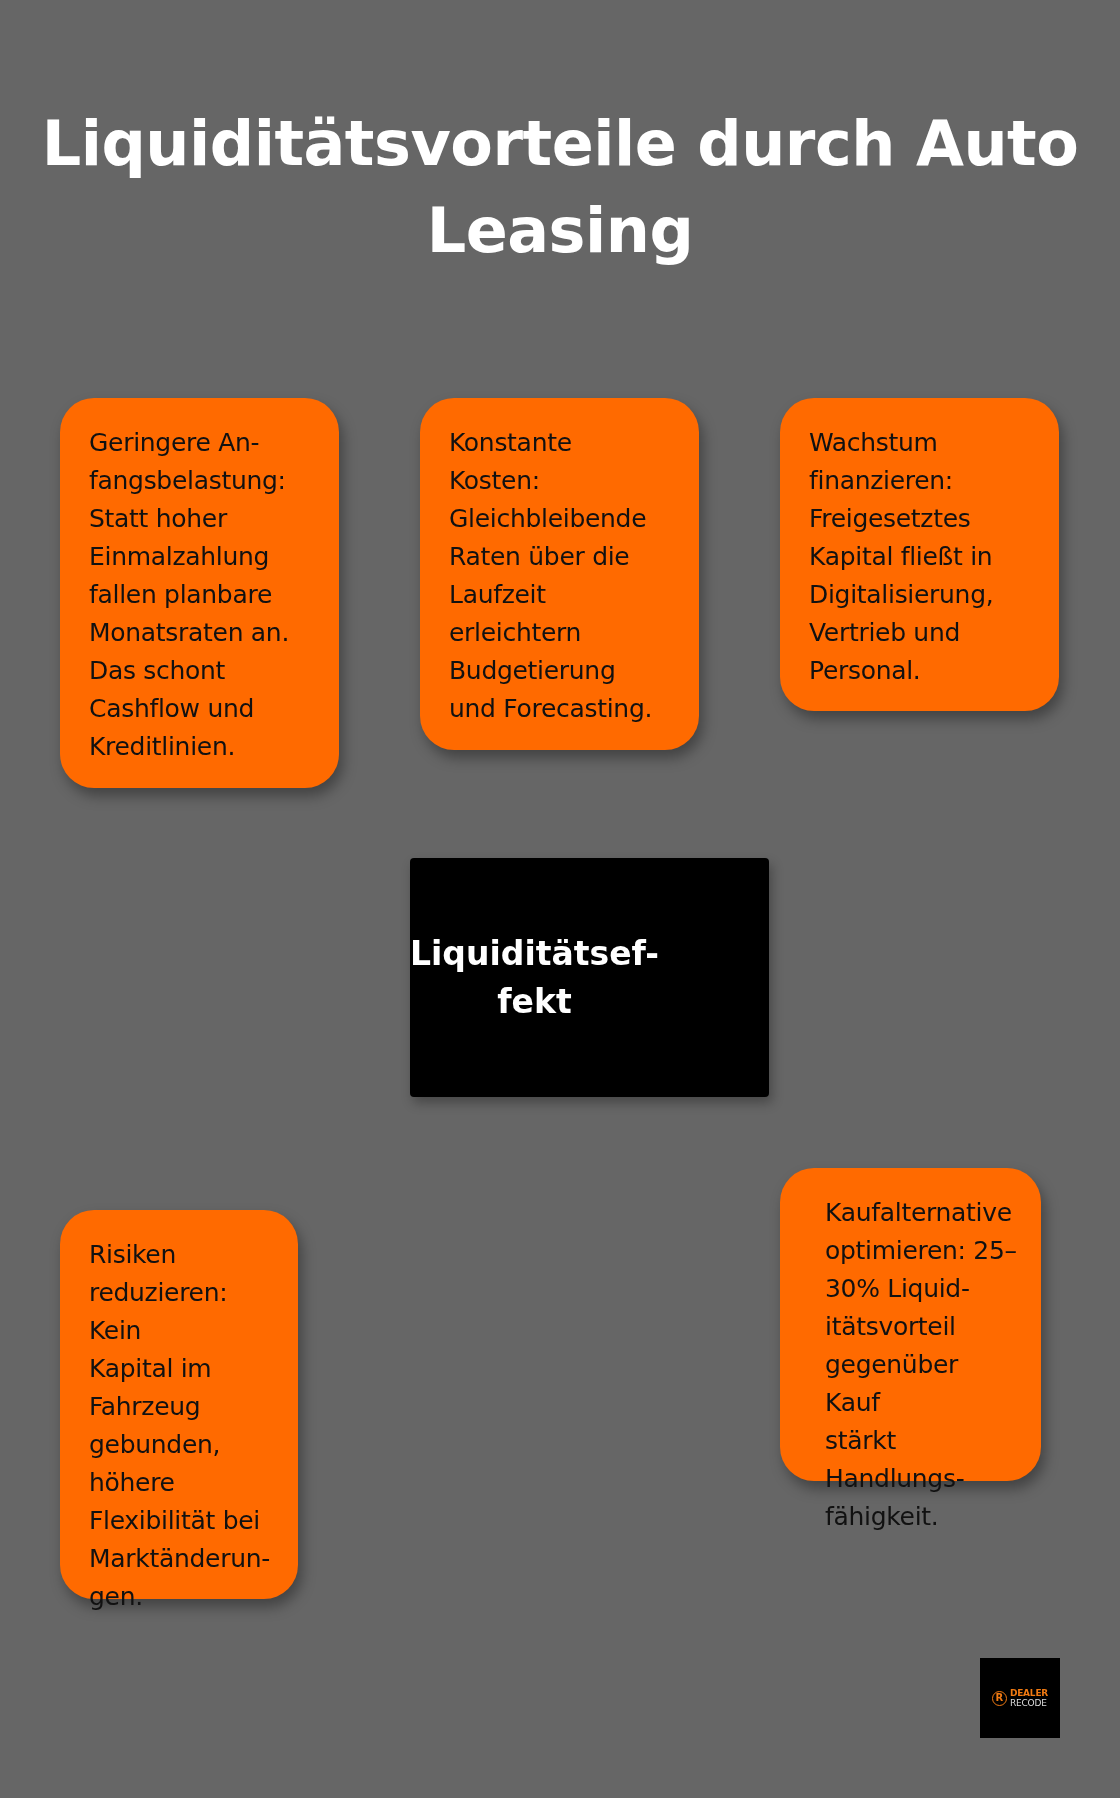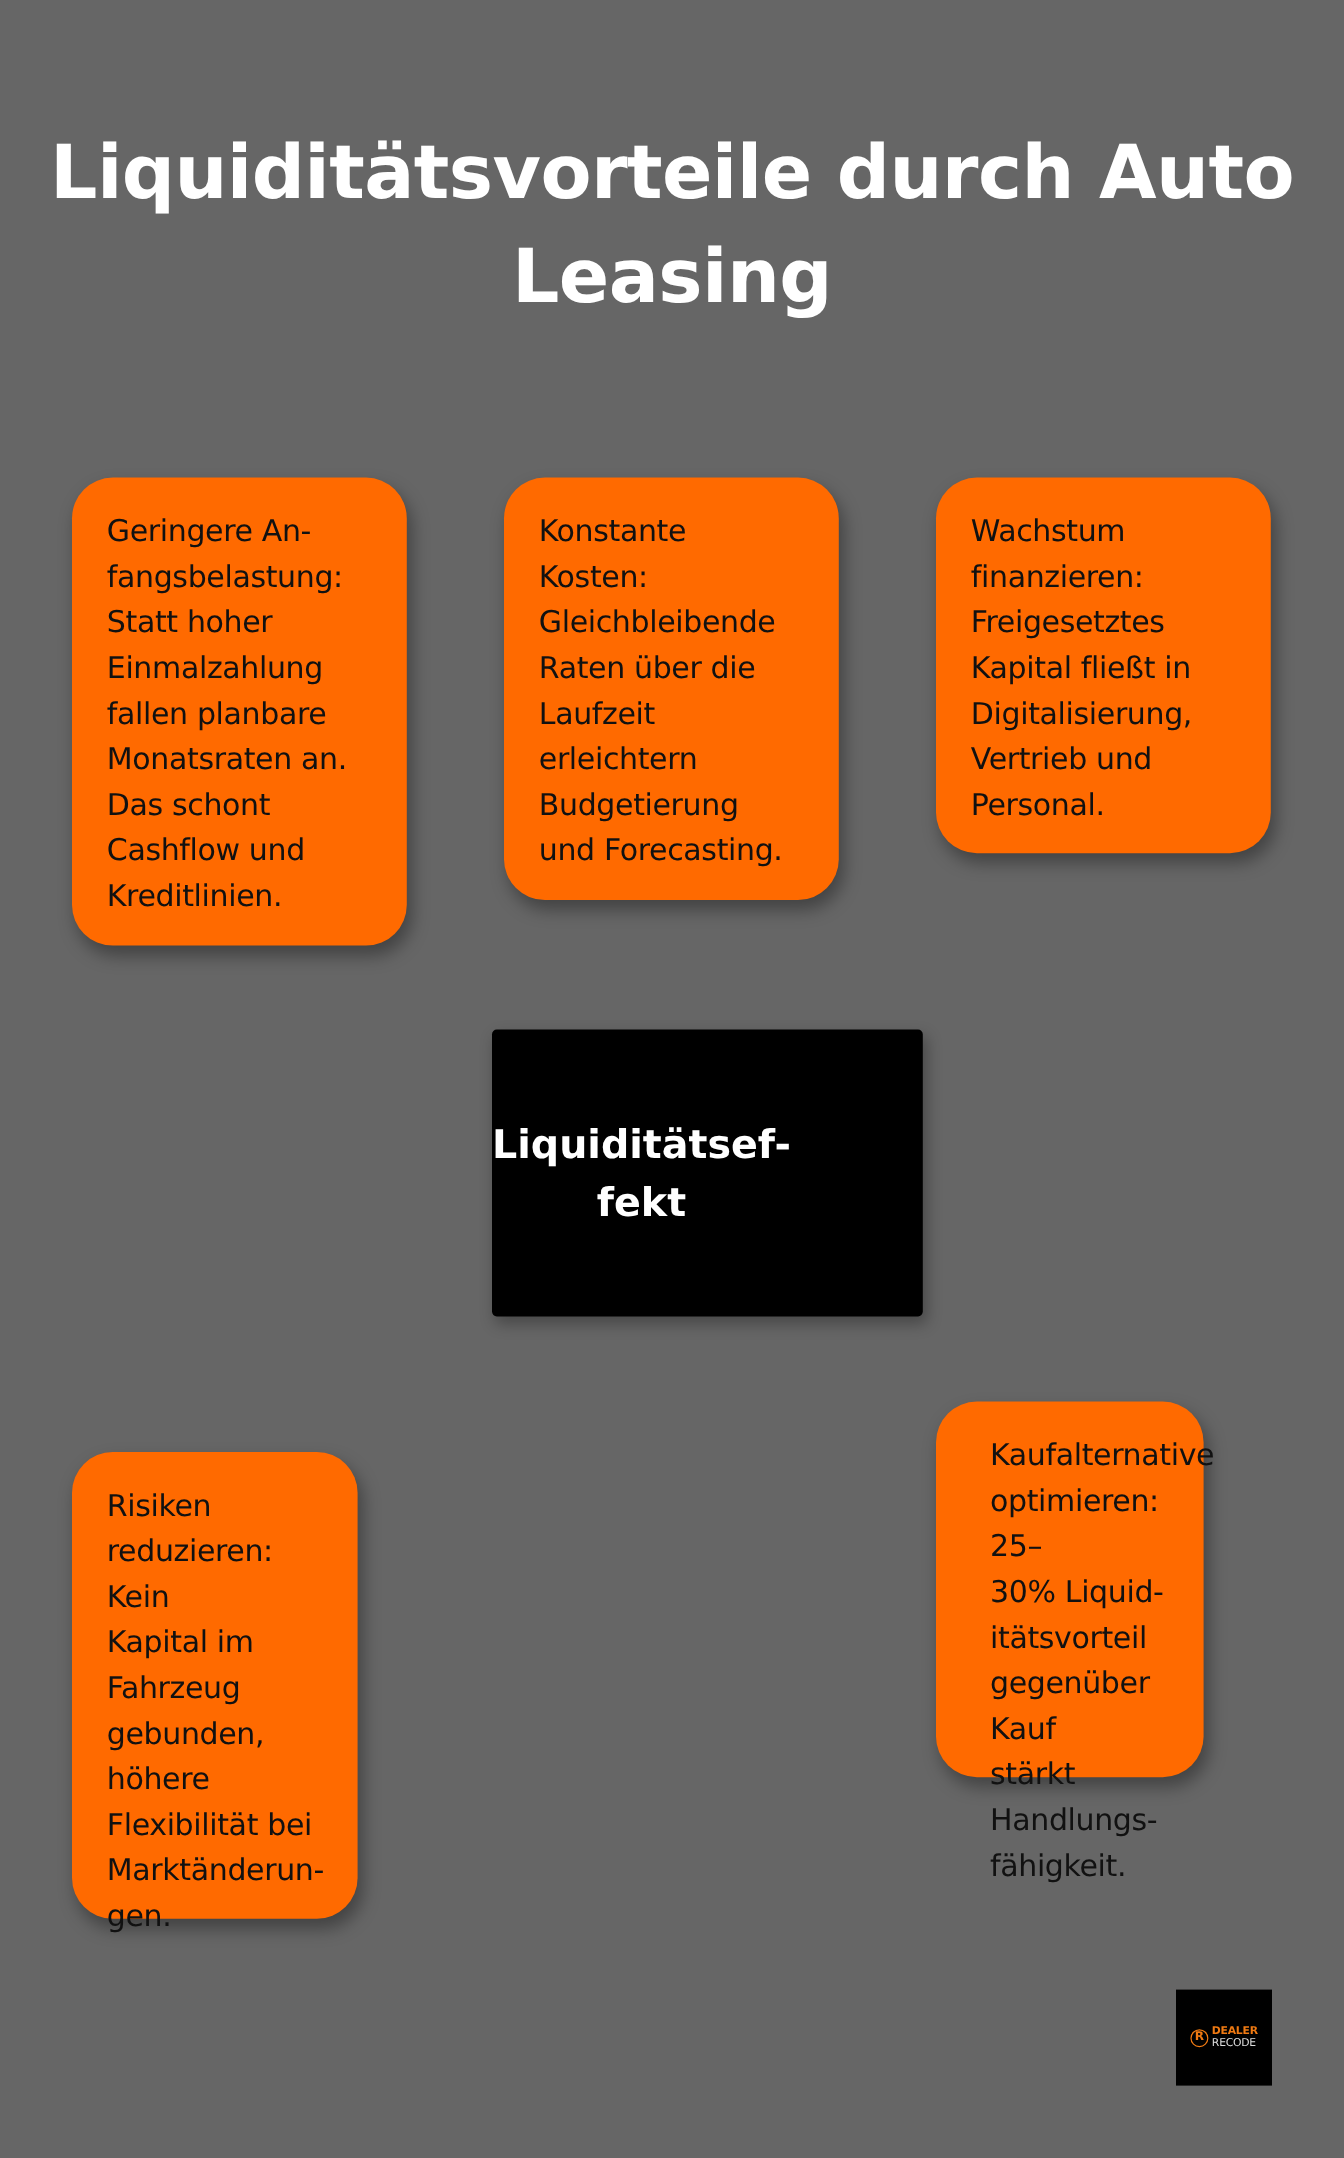--- a/index.html
+++ b/index.html
@@ -31,21 +31,21 @@
     color: #111111;
     font-size: 25px;
     line-height: 38px;
     letter-spacing: -0.3px;
   }
   .card p { margin: 4px; white-space: pre-line; }
   #c1 { left: 60px;  top: 398px;  width: 279px; height: 390px; }
   #c2 { left: 420px; top: 398px;  width: 279px; height: 352px; }
   #c3 { left: 780px; top: 398px;  width: 279px; height: 313px; }
   #c4 { left: 60px;  top: 1210px; width: 238px; height: 389px; }
-  #c5 { left: 780px; top: 1168px; width: 223px; height: 313px; padding-left: 41px; }
+  #c5 { left: 780px; top: 1168px; width: 261px; height: 313px; padding-left: 41px; }
   .center {
     position: absolute;
     left: 380px; top: 858px; width: 359px; height: 239px;
     background: #000000;
     border-radius: 4px;
     box-shadow: 3px 6px 12px rgba(0,0,0,0.3);
     display: flex; align-items: center; 
     text-align: center;
     margin-left: 30px;
   }

